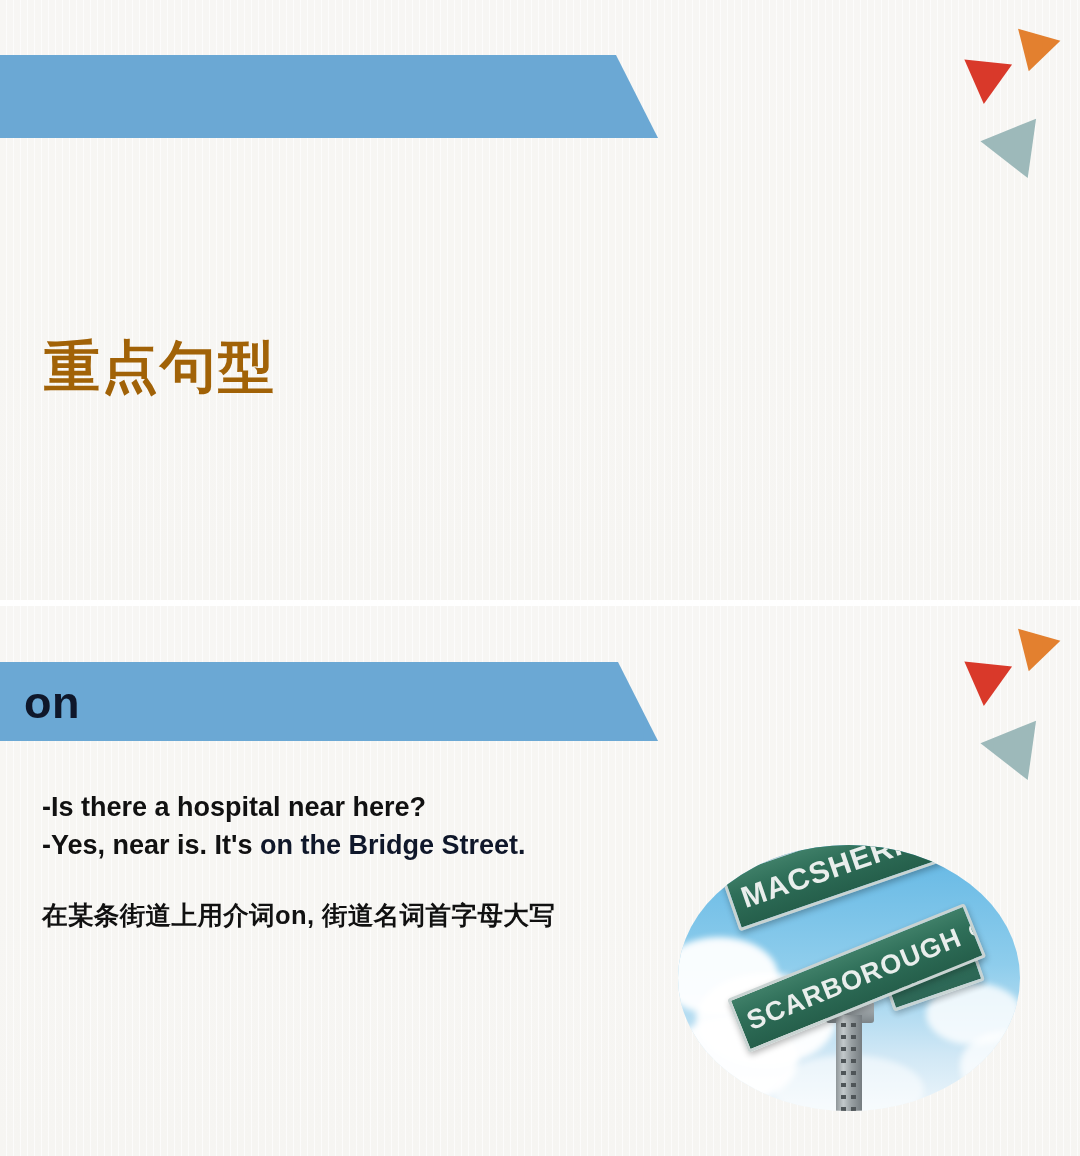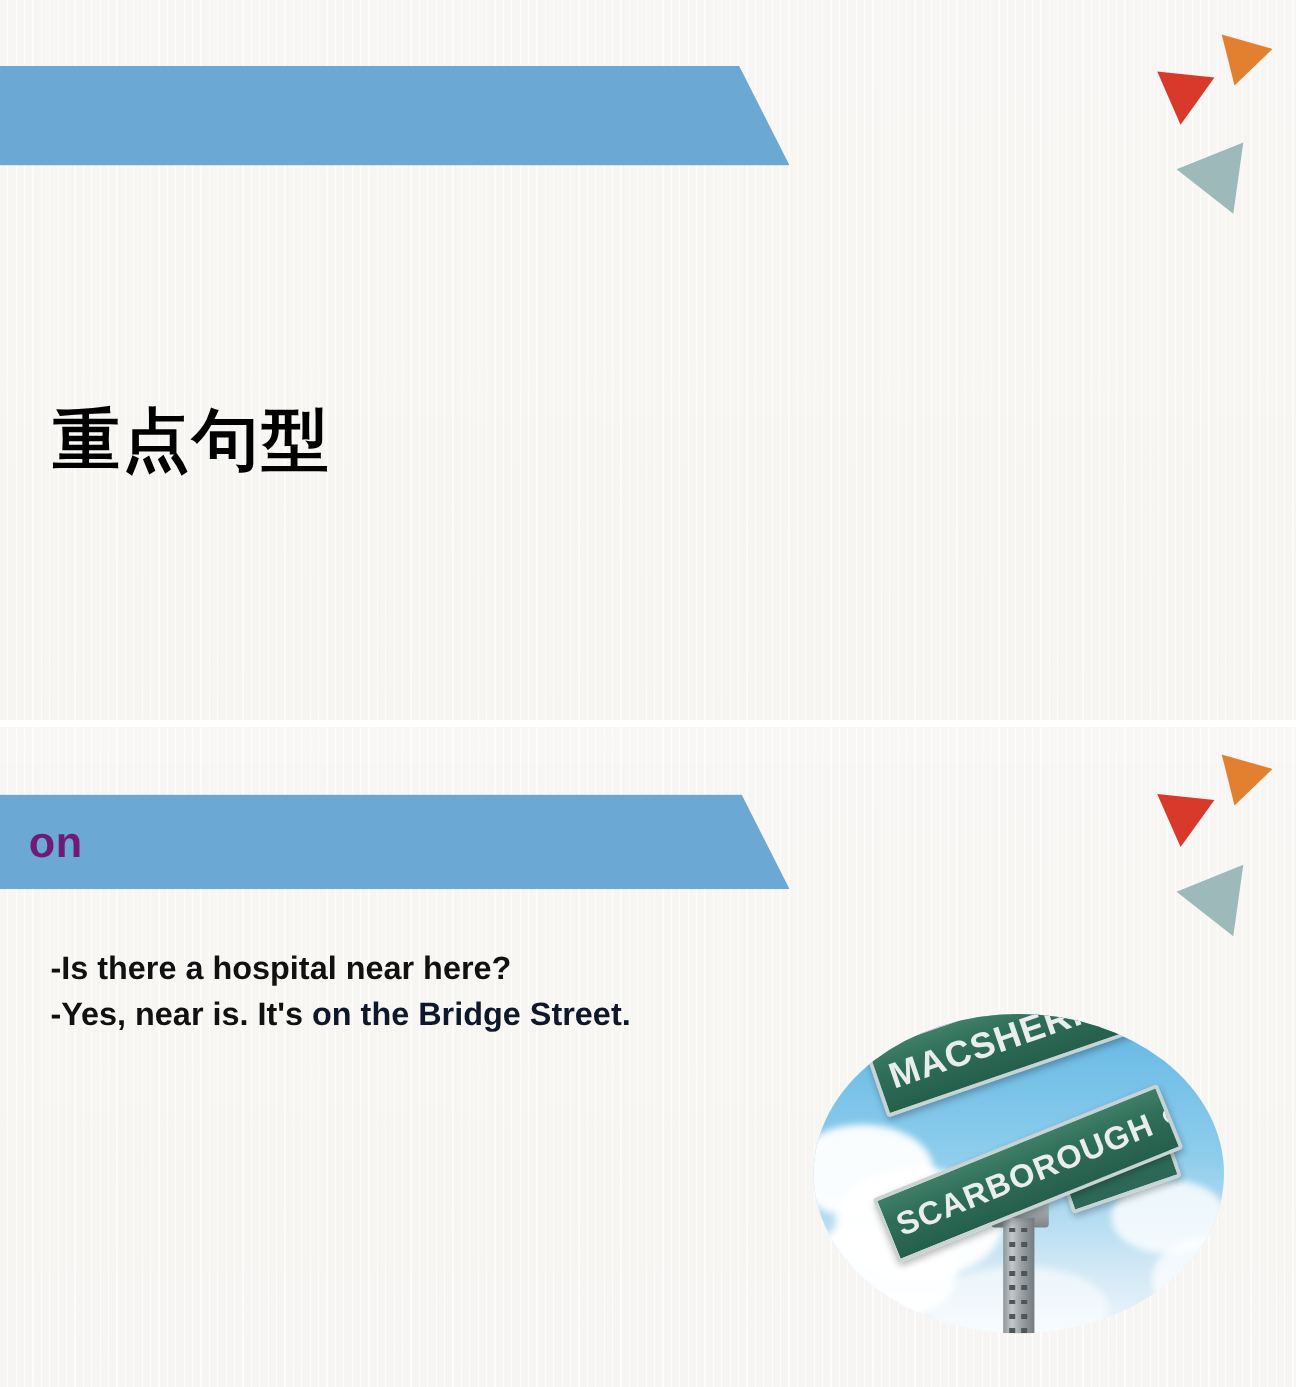--- a/index.html
+++ b/index.html
@@ -44,22 +44,22 @@
     left:0;top:55px;width:660px;height:83px;
     clip-path:polygon(0 0, 616px 0, 658px 100%, 0 100%);
   }
   .banner-2{
     left:0;top:56px;width:660px;height:79px;
     clip-path:polygon(0 0, 618px 0, 658px 100%, 0 100%);
   }
   .banner-label{
     position:absolute;left:24px;top:50%;
     transform:translateY(-50%);
-    color:#701a75;
-    font-size:36px;
+    color:#0f172a;
+    font-size:45px;
     font-weight:bold;
     letter-spacing:.5px;
     line-height:1;
   }
 
   
   .tri{position:absolute;width:0;height:0;}
   .tri-orange{
     border-left:22px solid transparent;
     border-right:22px solid transparent;
@@ -75,21 +75,21 @@
   .tri-teal{
     border-left:30px solid transparent;
     border-right:30px solid transparent;
     border-bottom:52px solid #9db9ba;
     transform:rotate(158deg);
   }
 
   
   .big-title{
     position:absolute;left:44px;top:300px;
-    font-size:56px;font-weight:bold;color:#000000;
+    font-size:56px;font-weight:bold;color:#a16207;
     letter-spacing:2px;line-height:1.05;
     white-space:nowrap;
   }
 
   
   .body-block{position:absolute;left:42px;top:182px;width:620px;}
   .line{
     font-size:27px;font-weight:bold;color:#111111;
     line-height:1.42;white-space:nowrap;
   }
@@ -207,20 +207,21 @@
     <div class="tri tri-orange" style="left:1012px;top:28px;"></div>
     <div class="tri tri-red" style="left:962px;top:58px;"></div>
     <div class="tri tri-teal" style="left:988px;top:124px;"></div>
 
     <div class="body-block">
       <div class="line">-Is there a hospital near here?</div>
       <div class="line">
         <span>-Yes, near is. It's </span><span class="hl">on the Bridge Street.</span>
       </div>
       <div class="gap-md"></div>
+      <div class="line cn">在某条街道上用介词on, 街道名词首字母大写</div>
       <div class="gap-lg"></div>
     </div>
 
     <div class="photo">
       <div class="cloud c1"></div>
       <div class="cloud c2"></div>
       <div class="cloud c3"></div>
       <div class="cloud c4"></div>
       <div class="cloud c5"></div>
       <div class="cloud c6"></div>

